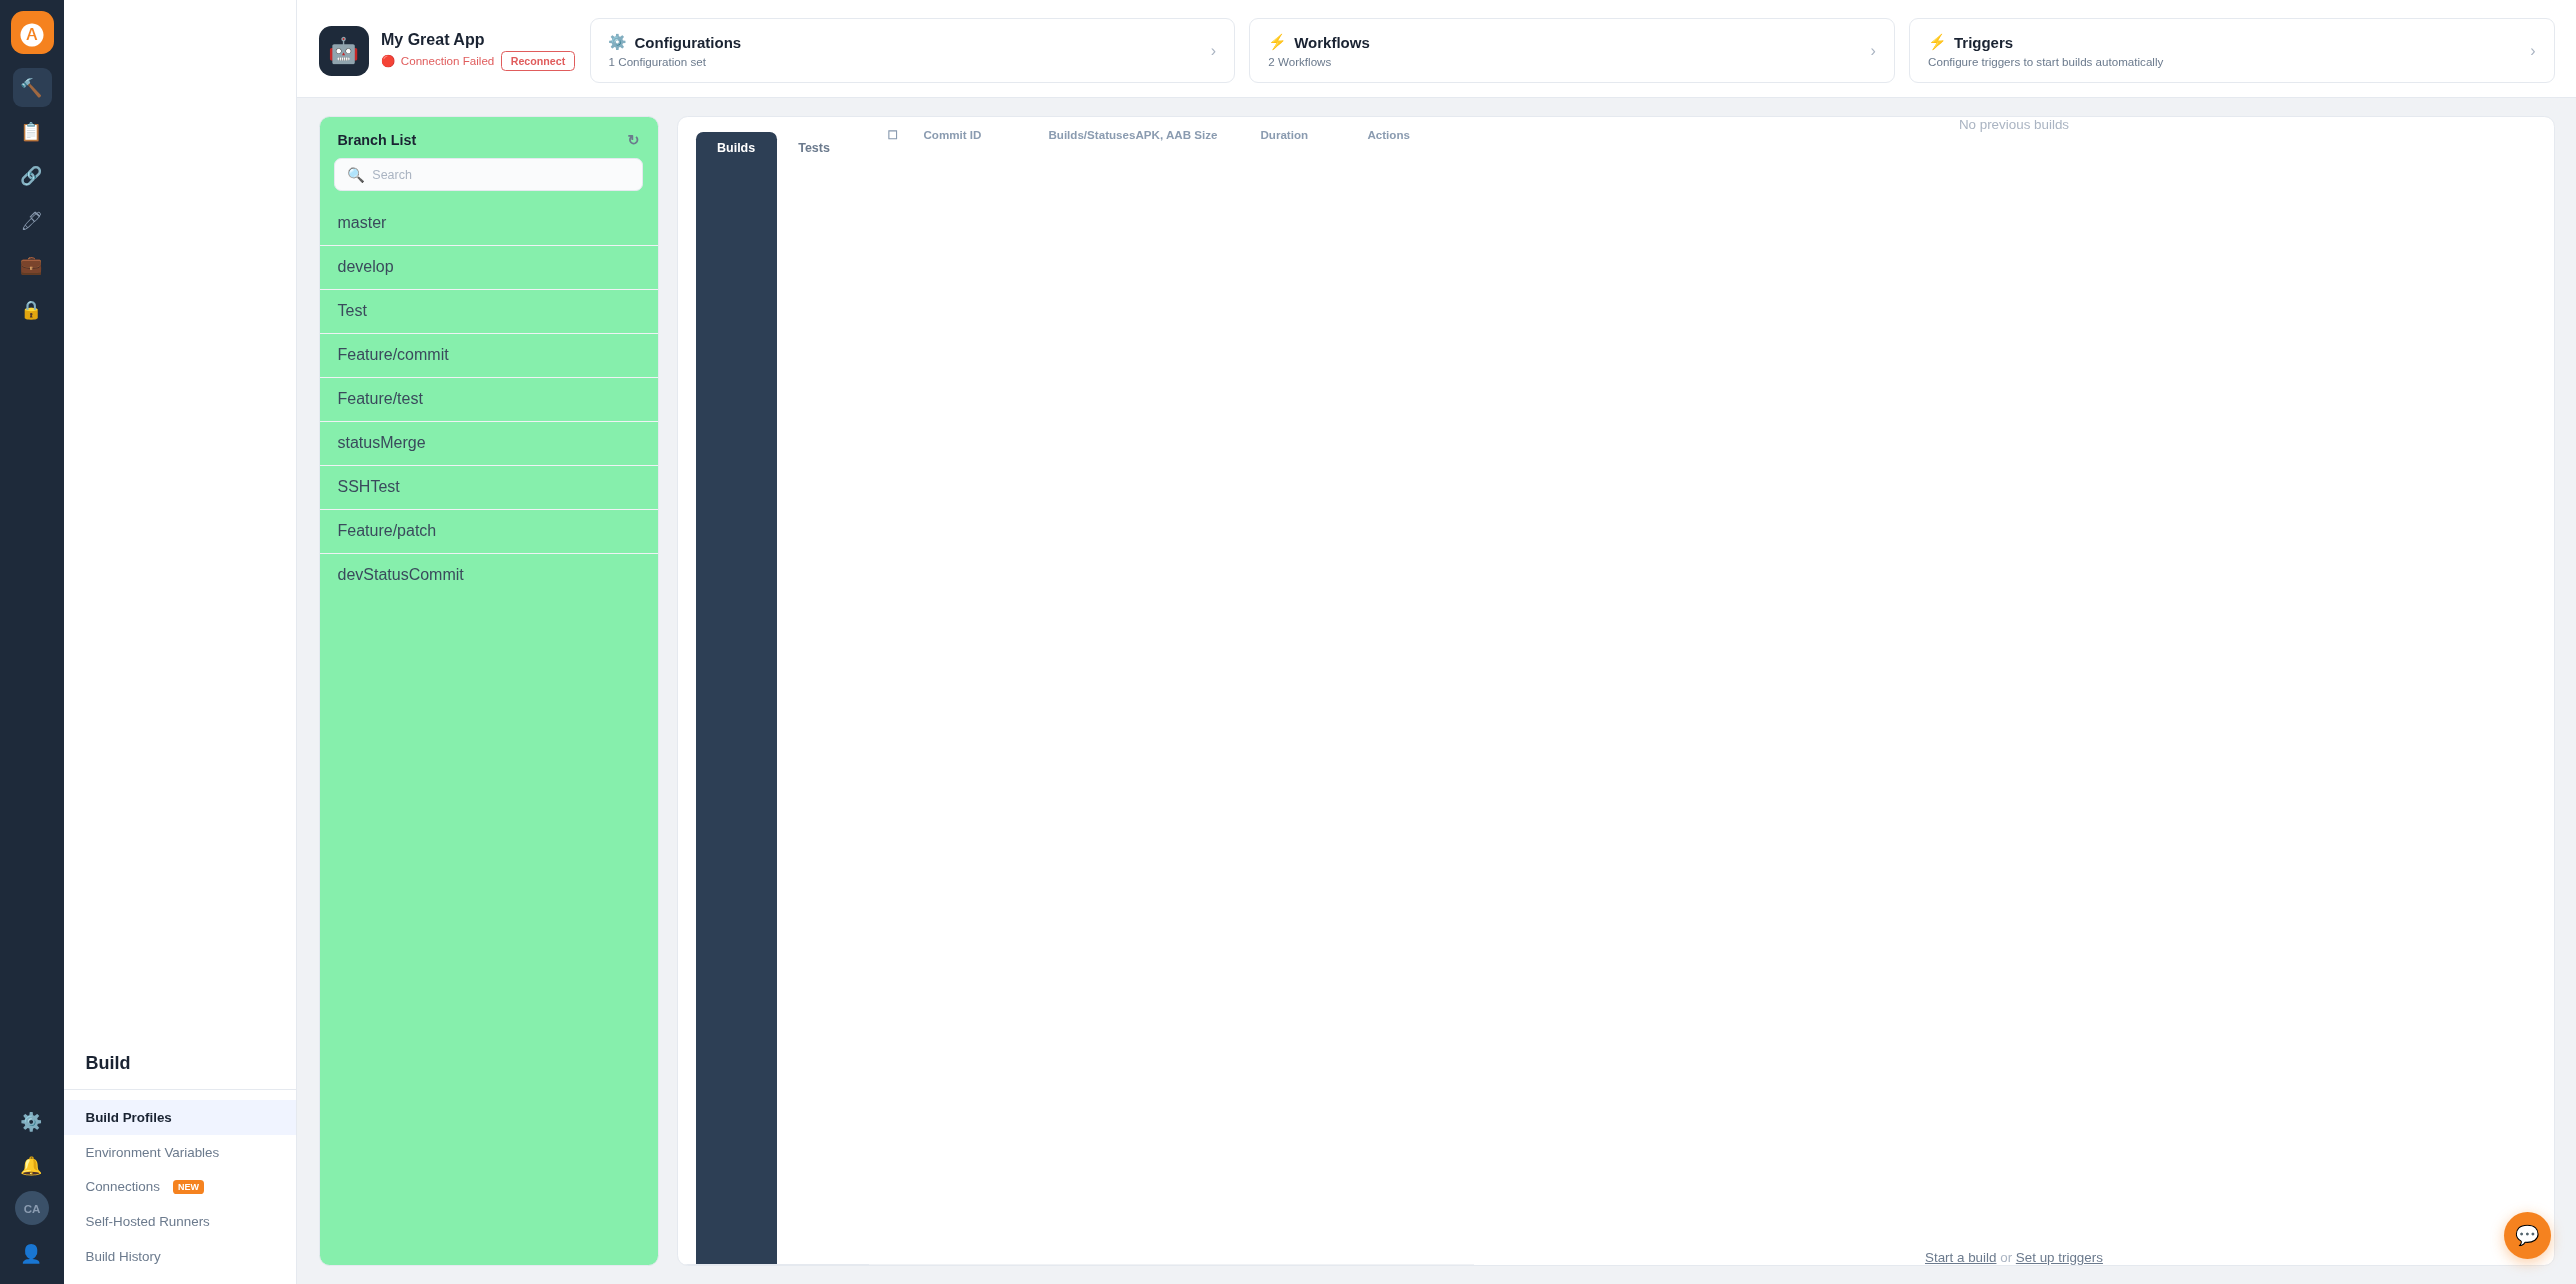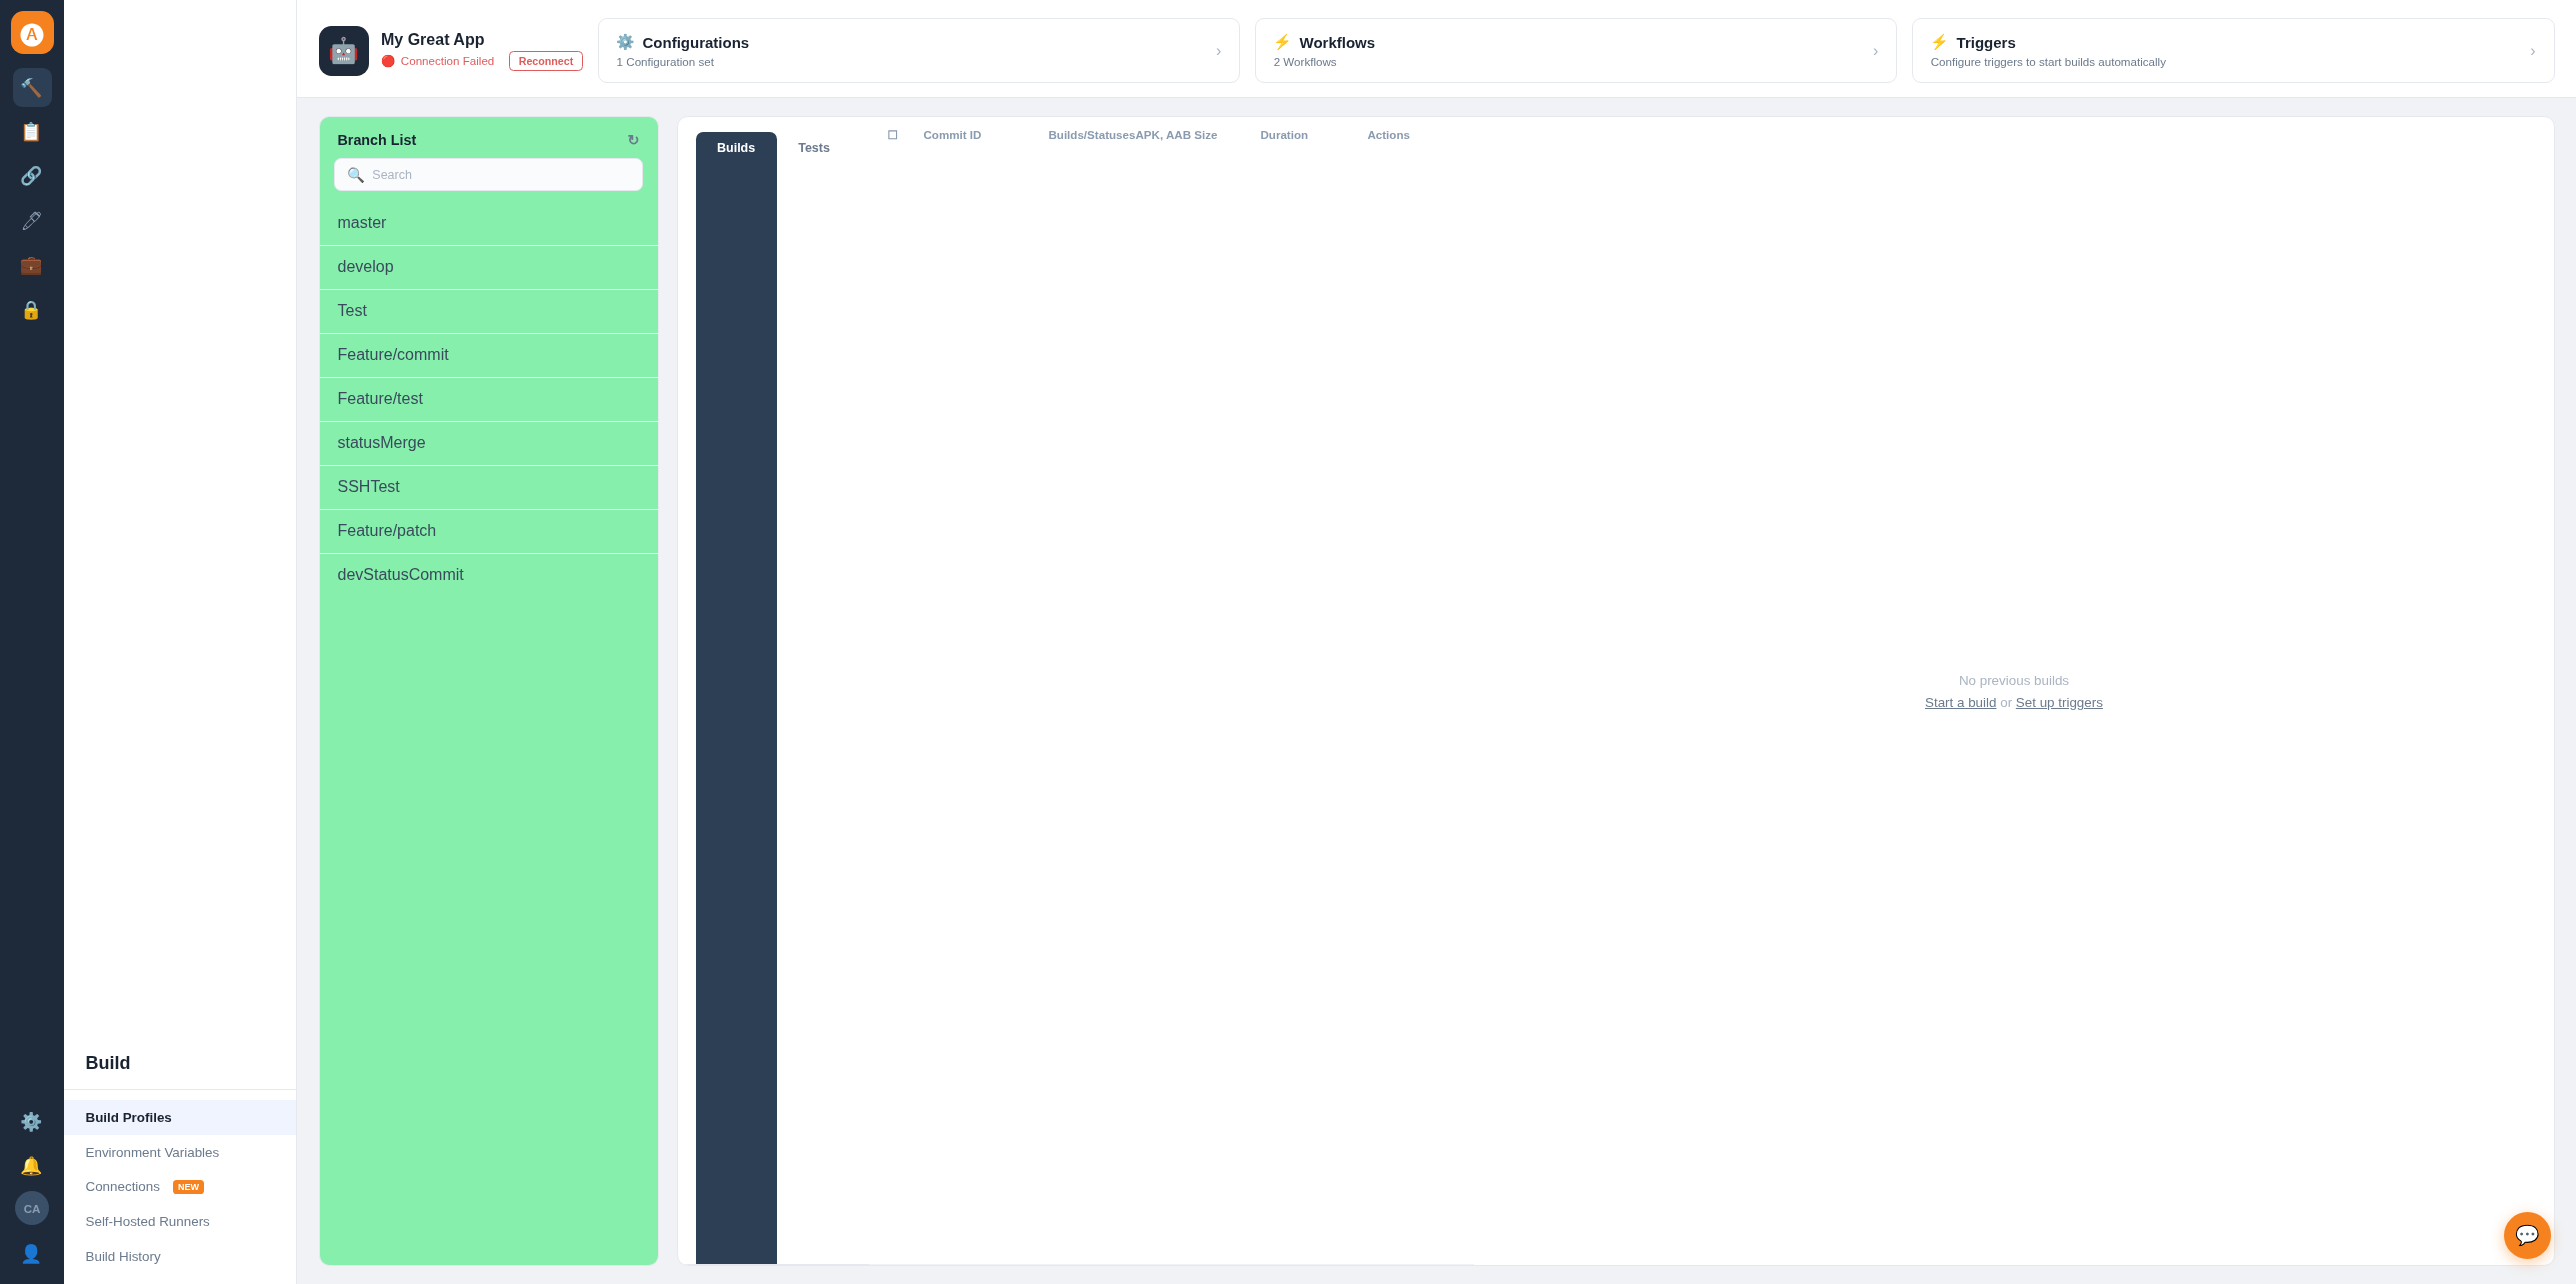--- a/index.html
+++ b/index.html
@@ -140,21 +140,21 @@
     }
     .reconnect-btn {
       border: 1.3px solid #e05c5c;
       color: #e05c5c;
       background: transparent;
       padding: 2.7px 9px;
       border-radius: 4.5px;
       font-size: 10.7px;
       font-weight: 600;
       cursor: pointer;
-      margin-left: 9px;
+      margin-left: 1px;
     }
 
     .nav-card {
       flex: 1;
       background: #fff;
       border: 0.9px solid #e5e9ef;
       border-radius: 9px;
       padding: 14.3px 18px;
       display: flex;
       align-items: center;
@@ -284,21 +284,21 @@
       font-size: 11.6px;
       font-weight: 600;
       color: #8a9bb0;
       border-bottom: 0.9px solid #f0f2f5;
     }
     .builds-empty {
       flex: 1;
       display: flex;
       flex-direction: column;
       align-items: center;
-      justify-content: center;
+      justify-content: space-between;
       gap: 7.2px;
       color: #aab4c2;
       font-size: 13.4px;
     }
     .builds-empty a {
       color: #6b7a8d;
       text-decoration: underline;
       cursor: pointer;
     }
 

